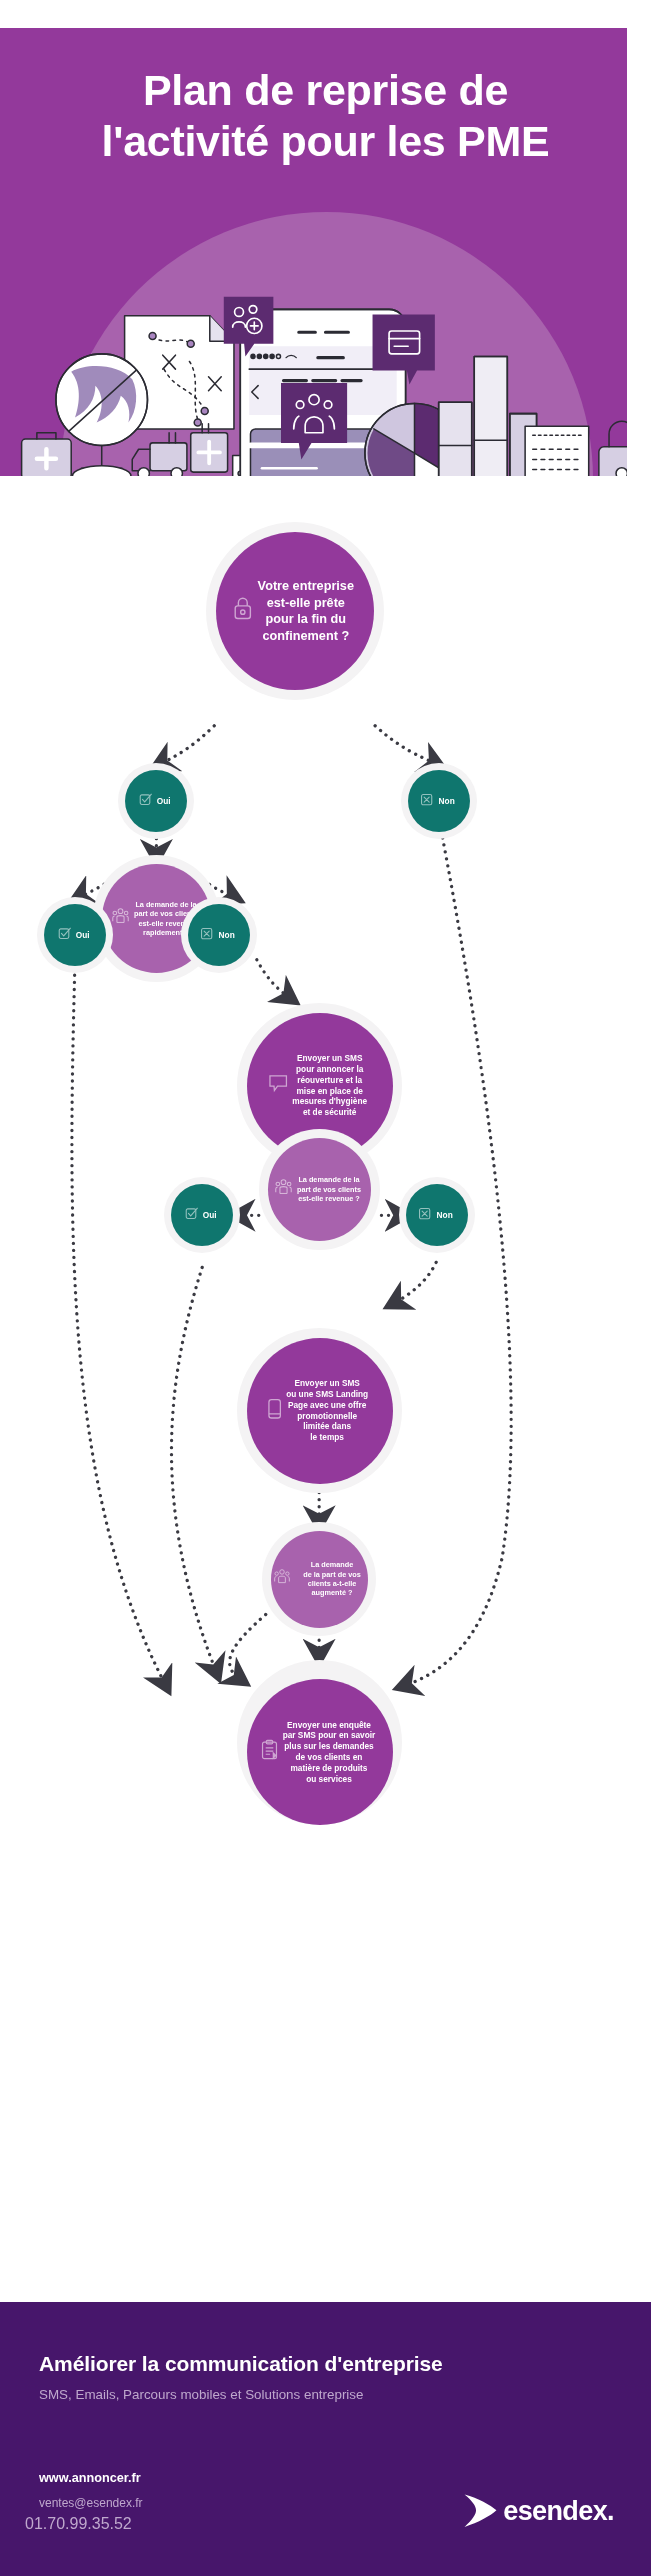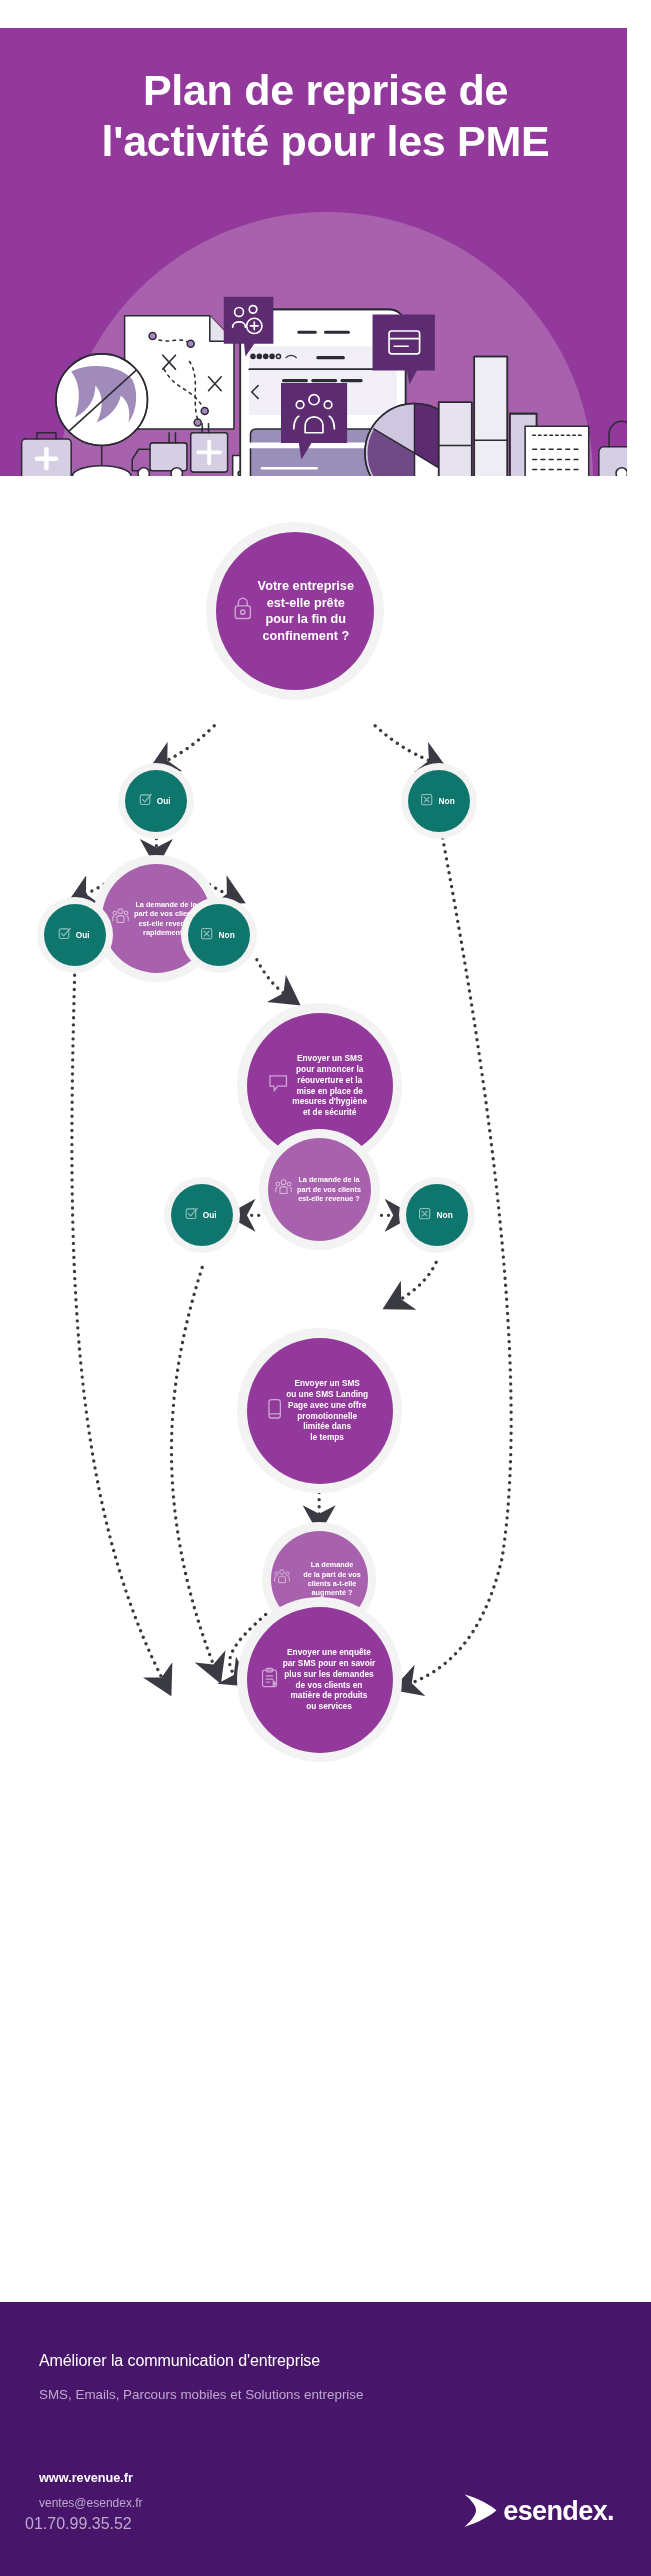--- a/index.html
+++ b/index.html
@@ -107,22 +107,22 @@
   .footer {
     position: absolute;
     left: 0; top: 2302px;
     width: 651px; height: 274px;
     background: #47166b;
   }
   .footer-headline {
     position: absolute;
     left: 39px; top: 50px;
     color: #ffffff;
-    font-size: 16px;
-    font-weight: 400;
+    font-size: 21px;
+    font-weight: 700;
     letter-spacing: -0.1px;
     text-align: center;
   }
   .footer-sub {
     position: absolute;
     left: 39px; top: 85px;
     color: #bfa8cd;
     font-size: 13.4px;
     font-weight: 400;
   }
@@ -511,21 +511,21 @@
             <path d="M29 24 L29 18 C29 15.6 26 15 26 15"></path>
           </svg>
         </span>
         <span class="node-text" style="font-size:7.3px;margin-left:8px;">La demande
 de la part de vos
 clients a-t-elle
 augmenté ?</span>
       </div>
     </div>
 
-    <div class="node node-dark" style="left:237px; top:1121px; width:165px; height:165px;">
+    <div class="node node-dark" style="left:237px; top:1184px; width:165px; height:165px;align-items:flex-end;">
       <div class="node-body" style="width:146px; height:146px;">
         <span class="node-icon">
           <svg width="19" height="21.6" viewBox="0 0 30 34" fill="none" stroke="#ffffff" stroke-width="1.9">
             <rect x="4" y="5" width="22" height="26" rx="3"></rect>
             <rect x="10" y="2" width="10" height="5.5" rx="1.6"></rect>
             <path d="M9 14 L21 14 M9 19 L21 19 M9 24 L16 24"></path>
             <path d="M21 22 L25 26 L21 30 L21 26 Z" fill="#ffffff"></path>
           </svg>
         </span>
         <span class="node-text" style="font-size:8.3px;">Envoyer une enquête
@@ -535,21 +535,21 @@
 matière de produits
 ou services</span>
       </div>
     </div>
 
   </div>
 
   <div class="footer">
     <div class="footer-headline">Améliorer la communication d'entreprise</div>
     <div class="footer-sub">SMS, Emails, Parcours mobiles et Solutions entreprise</div>
-    <div class="footer-url">www.revenue.fr</div>
+    <div class="footer-url">www.annoncer.fr</div>
     <div class="footer-email">ventes@esendex.fr</div>
     <div class="footer-phone">01.70.99.35.52</div>
     <div class="footer-logo">
       <svg width="37" height="36" viewBox="0 0 58 56">
         <path d="M4 2 C26 8 44 18 54 27 C44 36 26 46 4 53 C16 42 22 34 22 27 C22 20 16 12 4 2 Z" fill="#ffffff"></path>
       </svg>
       <span class="footer-logo-word">esendex.</span>
     </div>
   </div>
 

